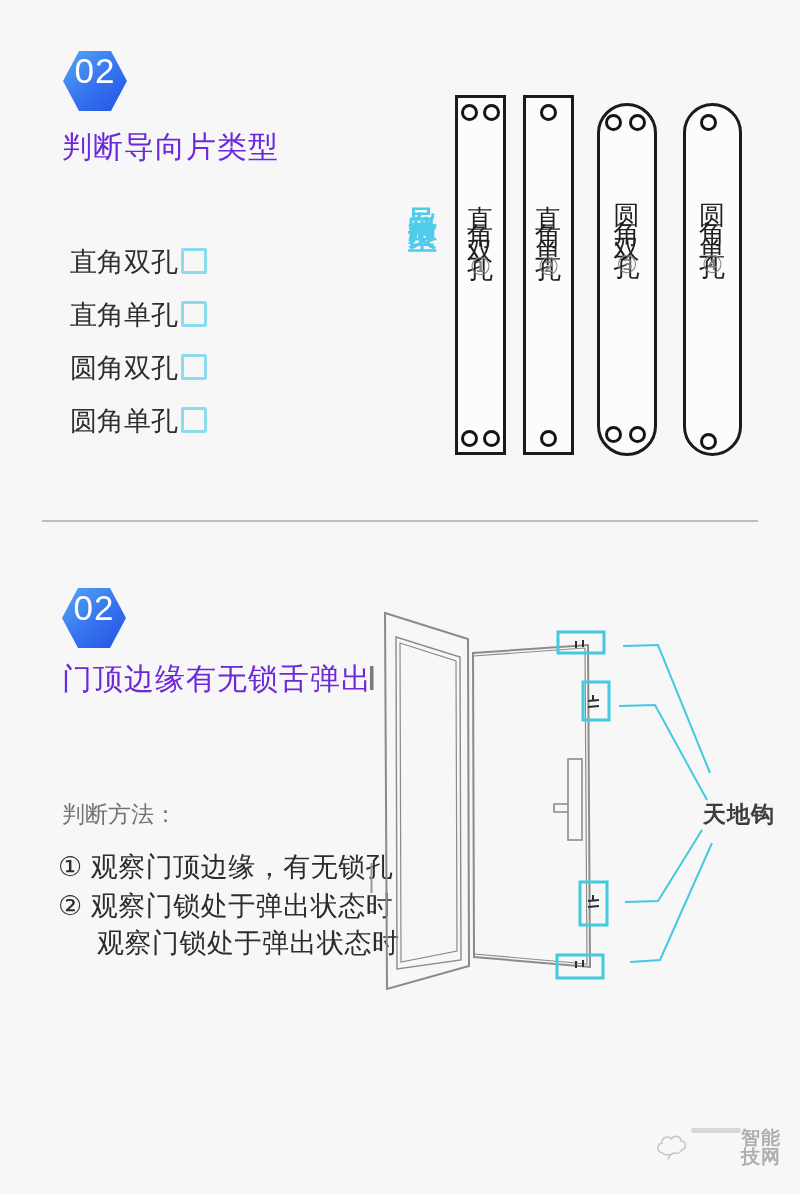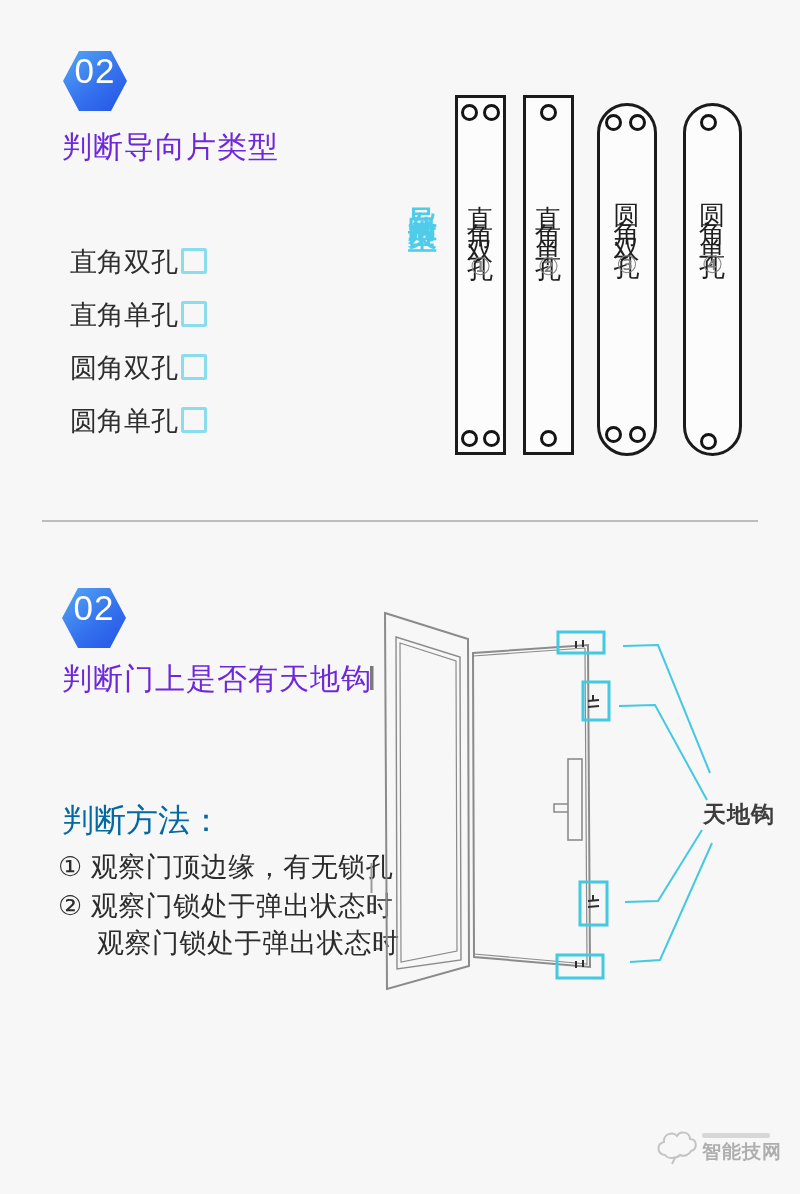--- a/index.html
+++ b/index.html
@@ -58,31 +58,31 @@
     position:absolute;left:50%;transform:translateX(-50%);
     writing-mode:vertical-rl;text-orientation:upright;
     font-size:26px;letter-spacing:17px;color:#1f1f1f;line-height:1;white-space:nowrap;
   }
   .p1 .plate-label,.p2 .plate-label{top:87px;}
   .p3 .plate-label,.p4 .plate-label{top:77px;}
   .plate-num{font-size:24px;color:#828282;}
   
   .divider{position:absolute;left:42px;top:520px;width:716px;height:2px;background:#bdbdbd;}
   
-  .method-title{position:absolute;left:62px;top:799px;font-size:32px;color:#0369a1;}
+  .method-title{position:absolute;left:62px;top:799px;font-size:23px;color:#737373;}
   .step{position:absolute;font-size:27px;color:#2c2c2c;letter-spacing:0.5px;}
   .st1{left:58px;top:849px;}
   .st2{left:58px;top:888px;}
   .st3{left:97px;top:925px;}
   
   .door-svg{position:absolute;left:370px;top:600px;}
   .hook-label{position:absolute;left:703px;top:799px;font-size:23px;color:#3d3d3d;letter-spacing:1px;font-weight:bold;}
   
   .watermark{position:absolute;left:656px;top:1122px;width:144px;height:50px;display:flex;align-items:center;opacity:.85;}
-  .wm-text{display:flex;flex-direction:column;margin-left:4px;}
+  .wm-text{display:flex;flex-direction:row;margin-left:4px;}
   .wm-smallbar{width:68px;height:5px;background:#d2d2d2;border-radius:2px;margin-bottom:4px;}
   .wm-name{font-size:19px;font-weight:bold;color:#a2a2a2;letter-spacing:1px;line-height:1;}
 </style>
 </head>
 <body>
 
 <div class="canvas">
 
   <div class="badge b02">
     <span>02</span>
@@ -134,21 +134,21 @@
     <span class="hole h-tc"></span>
     <div class="plate-label"><span>圆角单孔</span><span class="plate-num">④</span></div>
     <span class="hole h-bc"></span>
   </div>
 
   <div class="divider"></div>
 
   <div class="badge b03">
     <span>02</span>
   </div>
-  <div class="title t03">判断门上是否有天地钩</div>
+  <div class="title t03">门顶边缘有无锁舌弹出</div>
 
   <div class="method-title">判断方法：</div>
   <div class="step st2">② 观察门锁处于弹出状态时</div>
   <div class="step st1">① 观察门顶边缘，有无锁孔</div>
   <div class="step st3">观察门锁处于弹出状态时</div>
 
   <svg class="door-svg" width="430" height="420" viewBox="0 0 430 420">
 
     <rect x="0" y="66" width="3.5" height="24" fill="#7a7a7a"></rect>
     <line x1="1.5" y1="263" x2="1.5" y2="293" stroke="#9b9b9b" stroke-width="2"></line>

